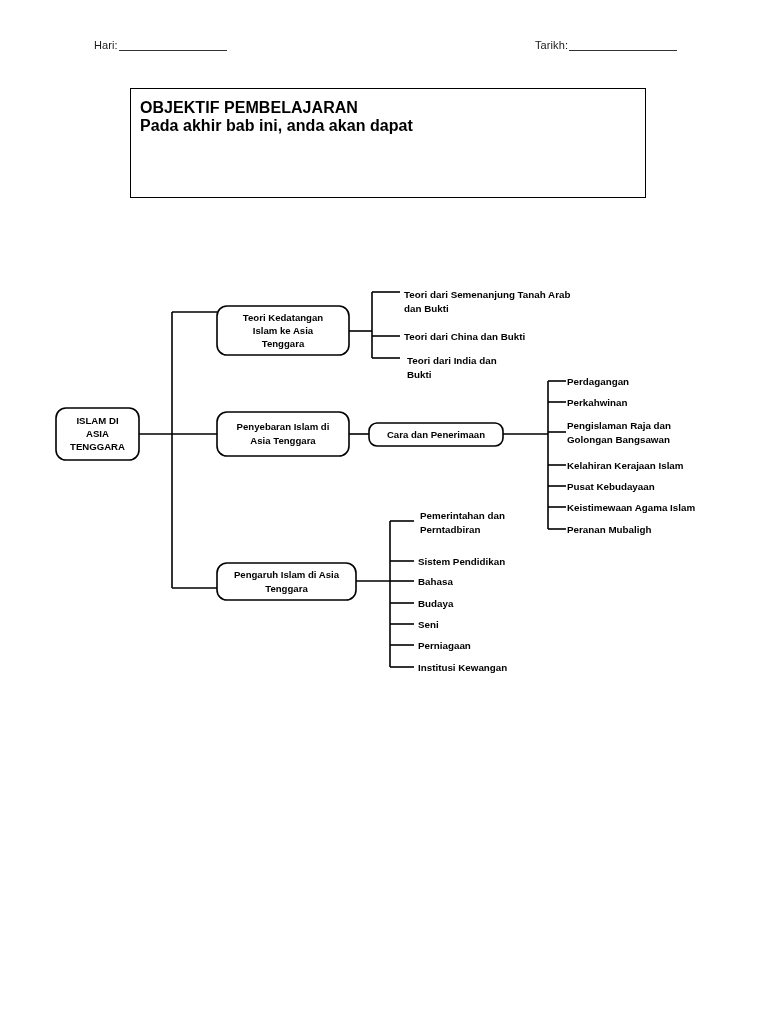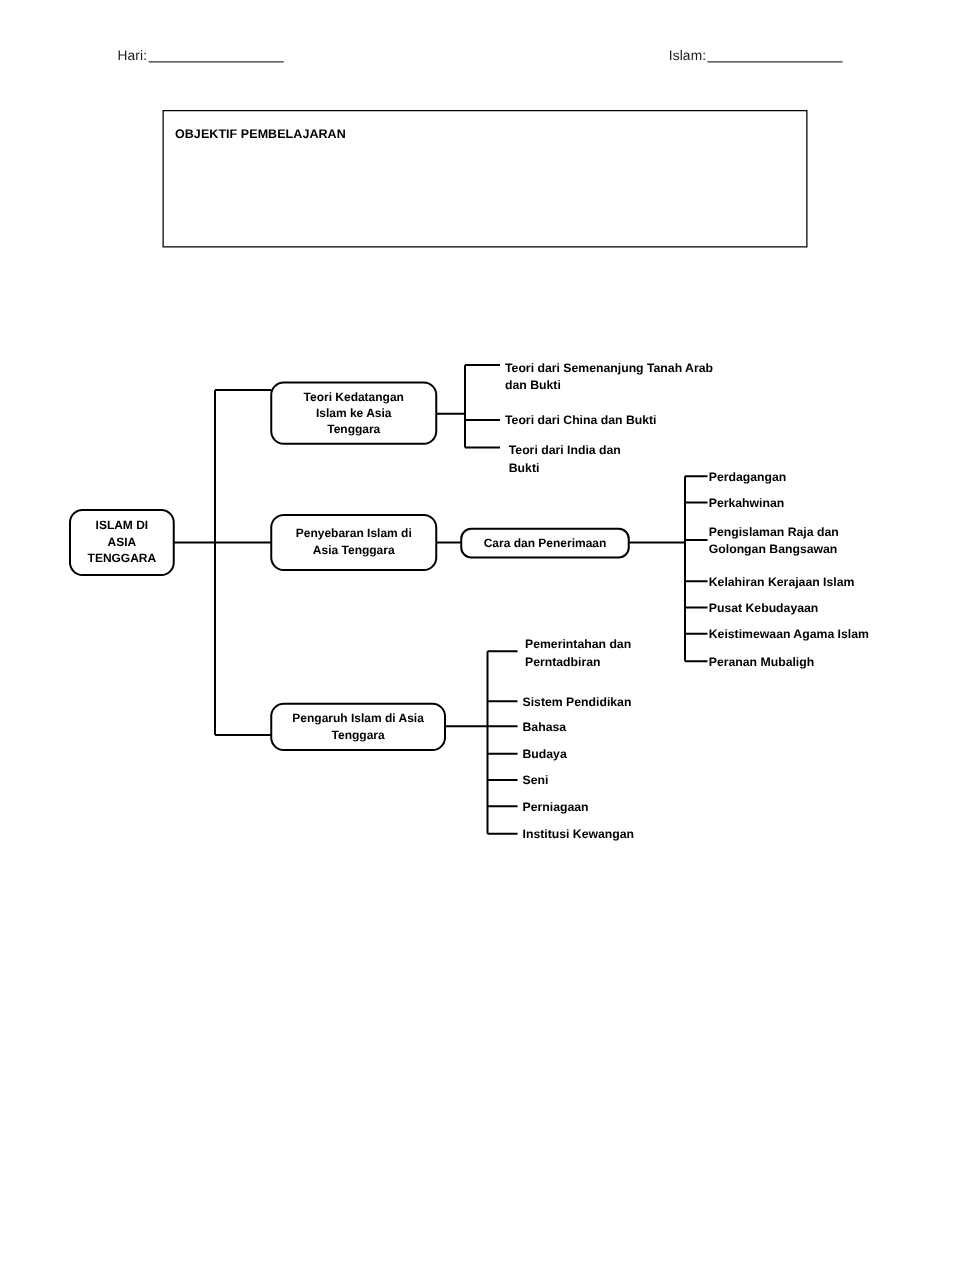--- a/index.html
+++ b/index.html
@@ -49,21 +49,21 @@
     left: 130px;
     top: 88px;
     width: 516px;
     height: 110px;
     border: 1px solid #000;
     background: #fff;
     box-sizing: border-box;
     padding: 10px 0 0 9px;
   }
   .obj-line {
-    font-size: 10px;
+    font-size: 16px;
     font-weight: bold;
     line-height: 17.5px;
     letter-spacing: 0.05px;
     white-space: nowrap;
   }
 
   
   #diagram {
     position: absolute;
     left: 0;
@@ -101,26 +101,27 @@
   }
 </style>
 </head>
 <body>
 
 <div class="header-row">
   <div class="hdr-field" id="hari-field">
     <span class="hdr-label">Hari:</span><span class="hdr-rule"></span>
   </div>
   <div class="hdr-field" id="tarikh-field">
-    <span class="hdr-label">Islam:</span><span class="hdr-rule"></span>
+    <span class="hdr-label">Tarikh:</span><span class="hdr-rule"></span>
   </div>
 </div>
 
 <div class="obj-box">
   <div class="obj-line">OBJEKTIF PEMBELAJARAN</div>
+  <div class="obj-line">Pada akhir bab ini, anda akan dapat</div>
 </div>
 
 <div id="diagram">
 <svg width="768" height="1024" viewBox="0 0 768 1024" xmlns="http://www.w3.org/2000/svg">
 
   <g>
     <path class="conn" d="M139 434 H172"></path>
     <path class="conn" d="M172 312 V588"></path>
     <path class="conn" d="M172 312 H217"></path>
     <path class="conn" d="M172 434 H217"></path>

